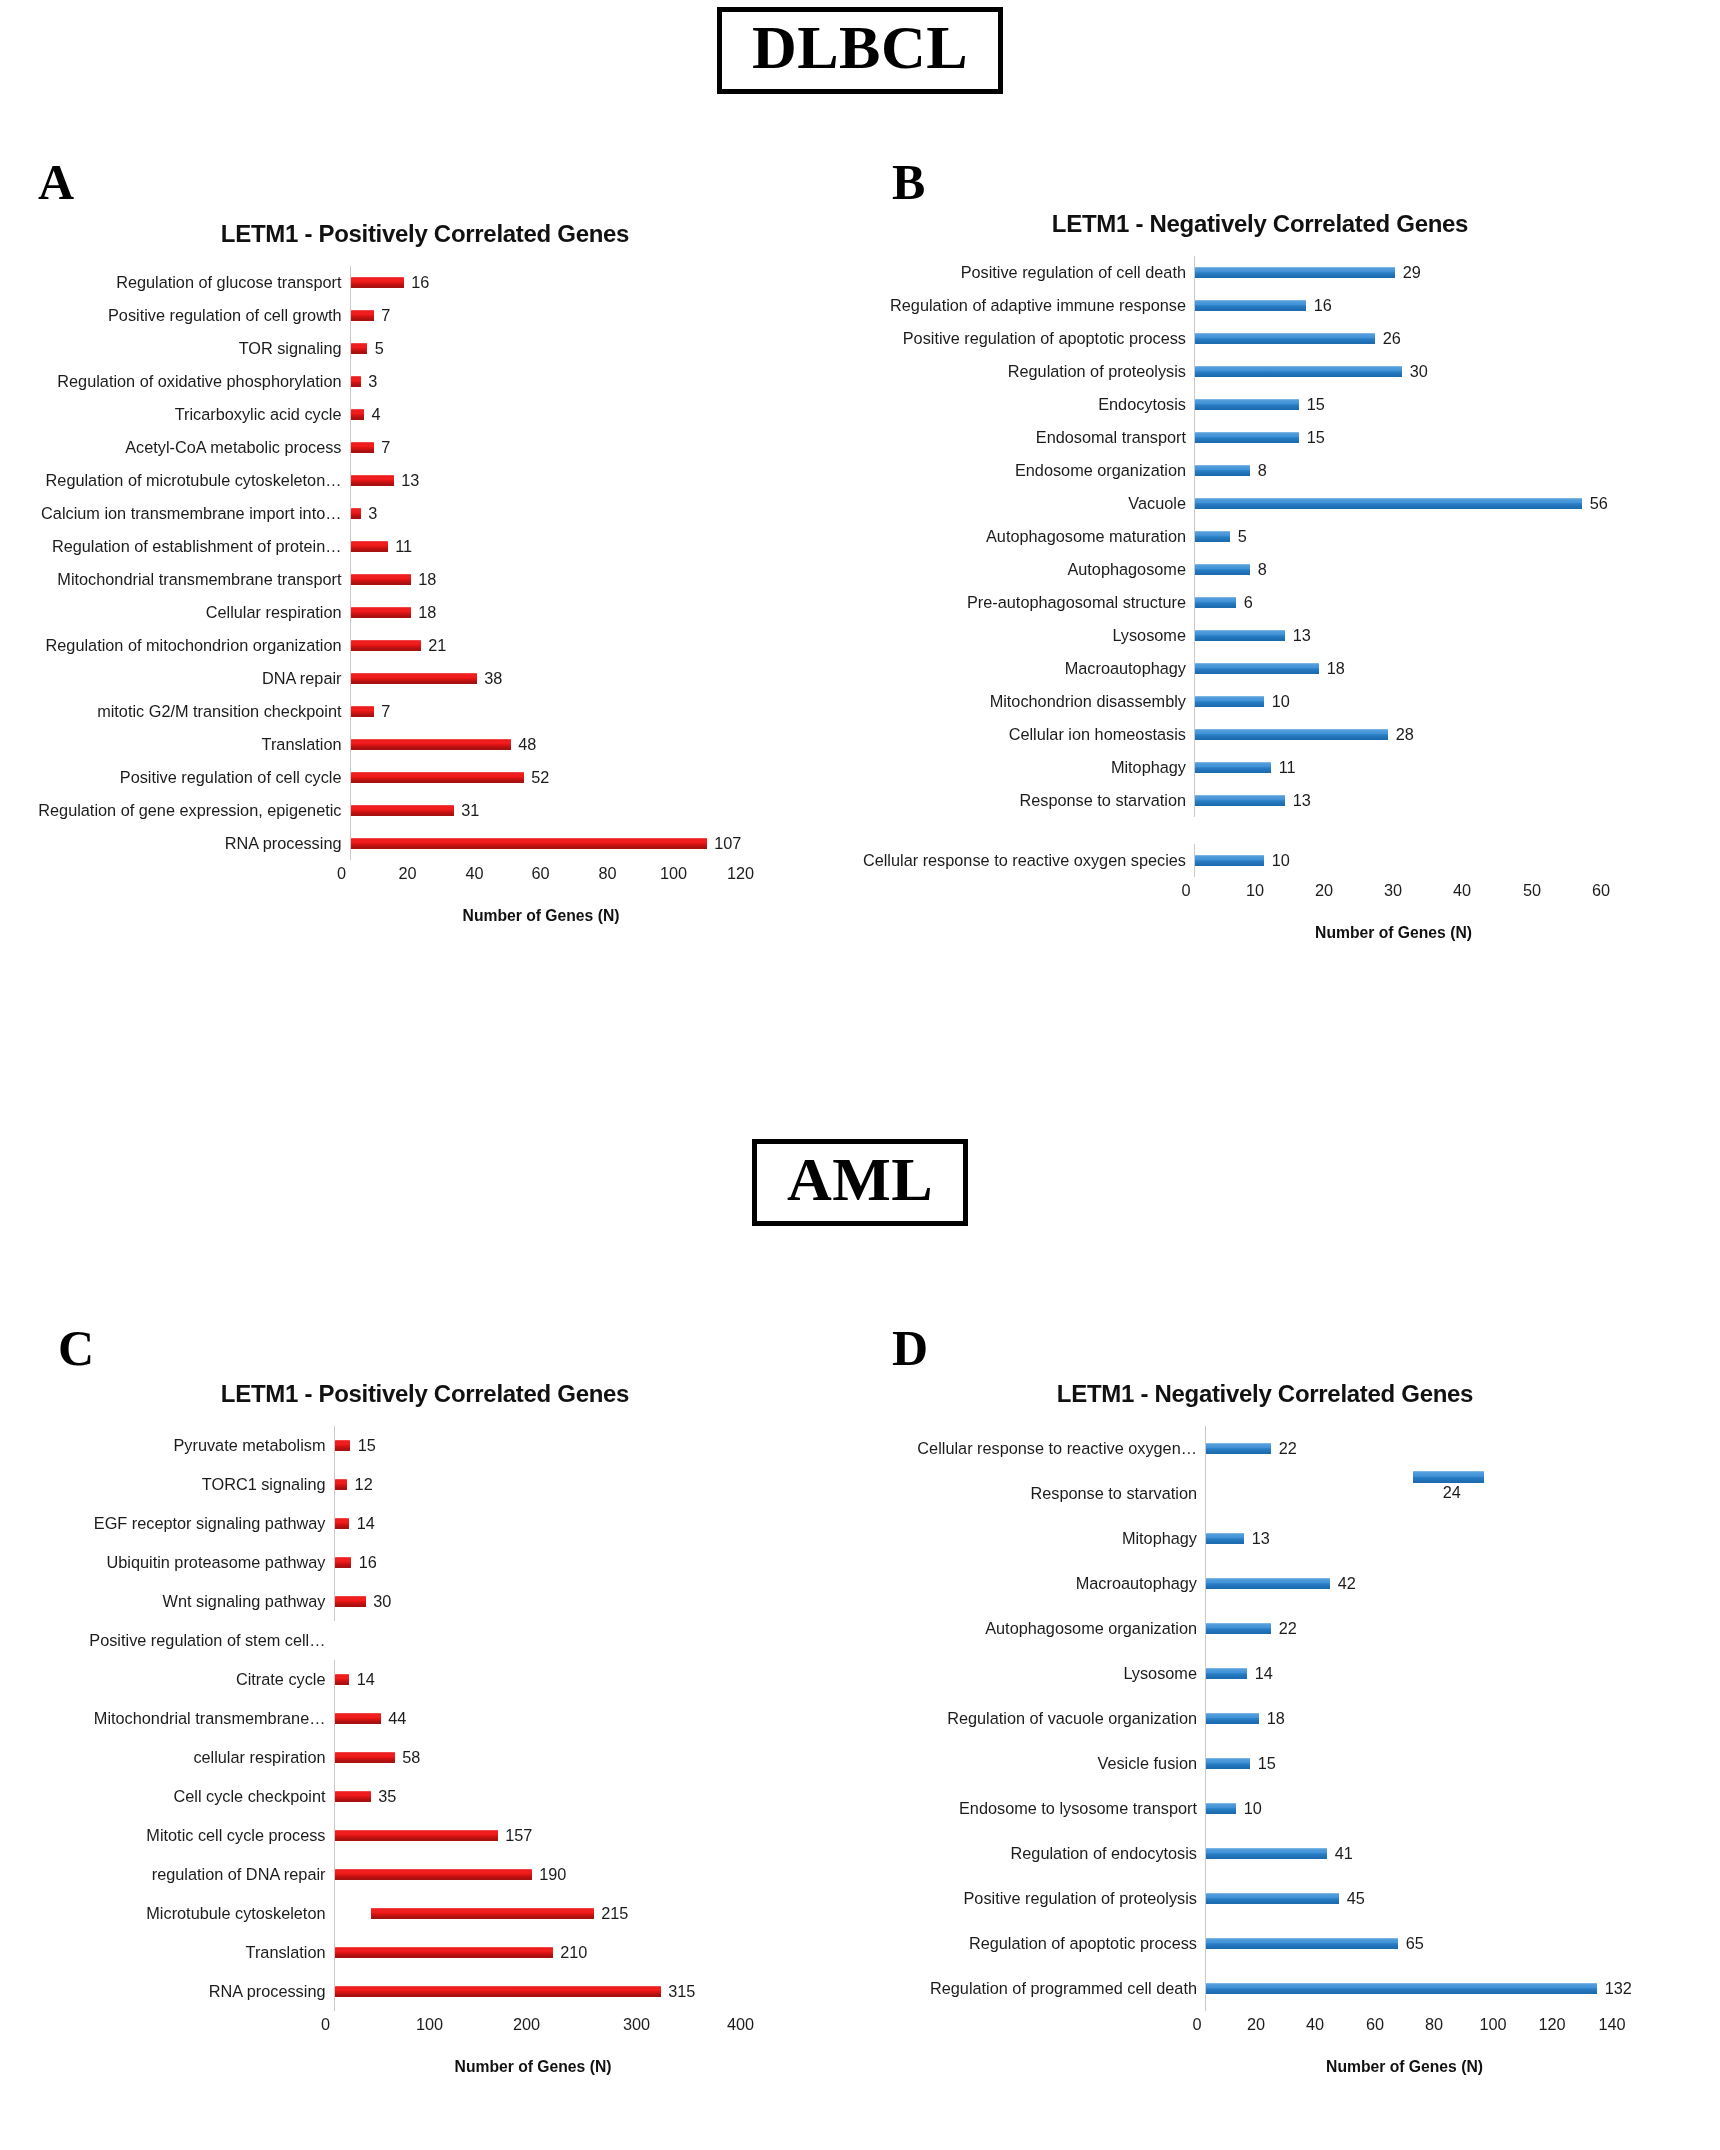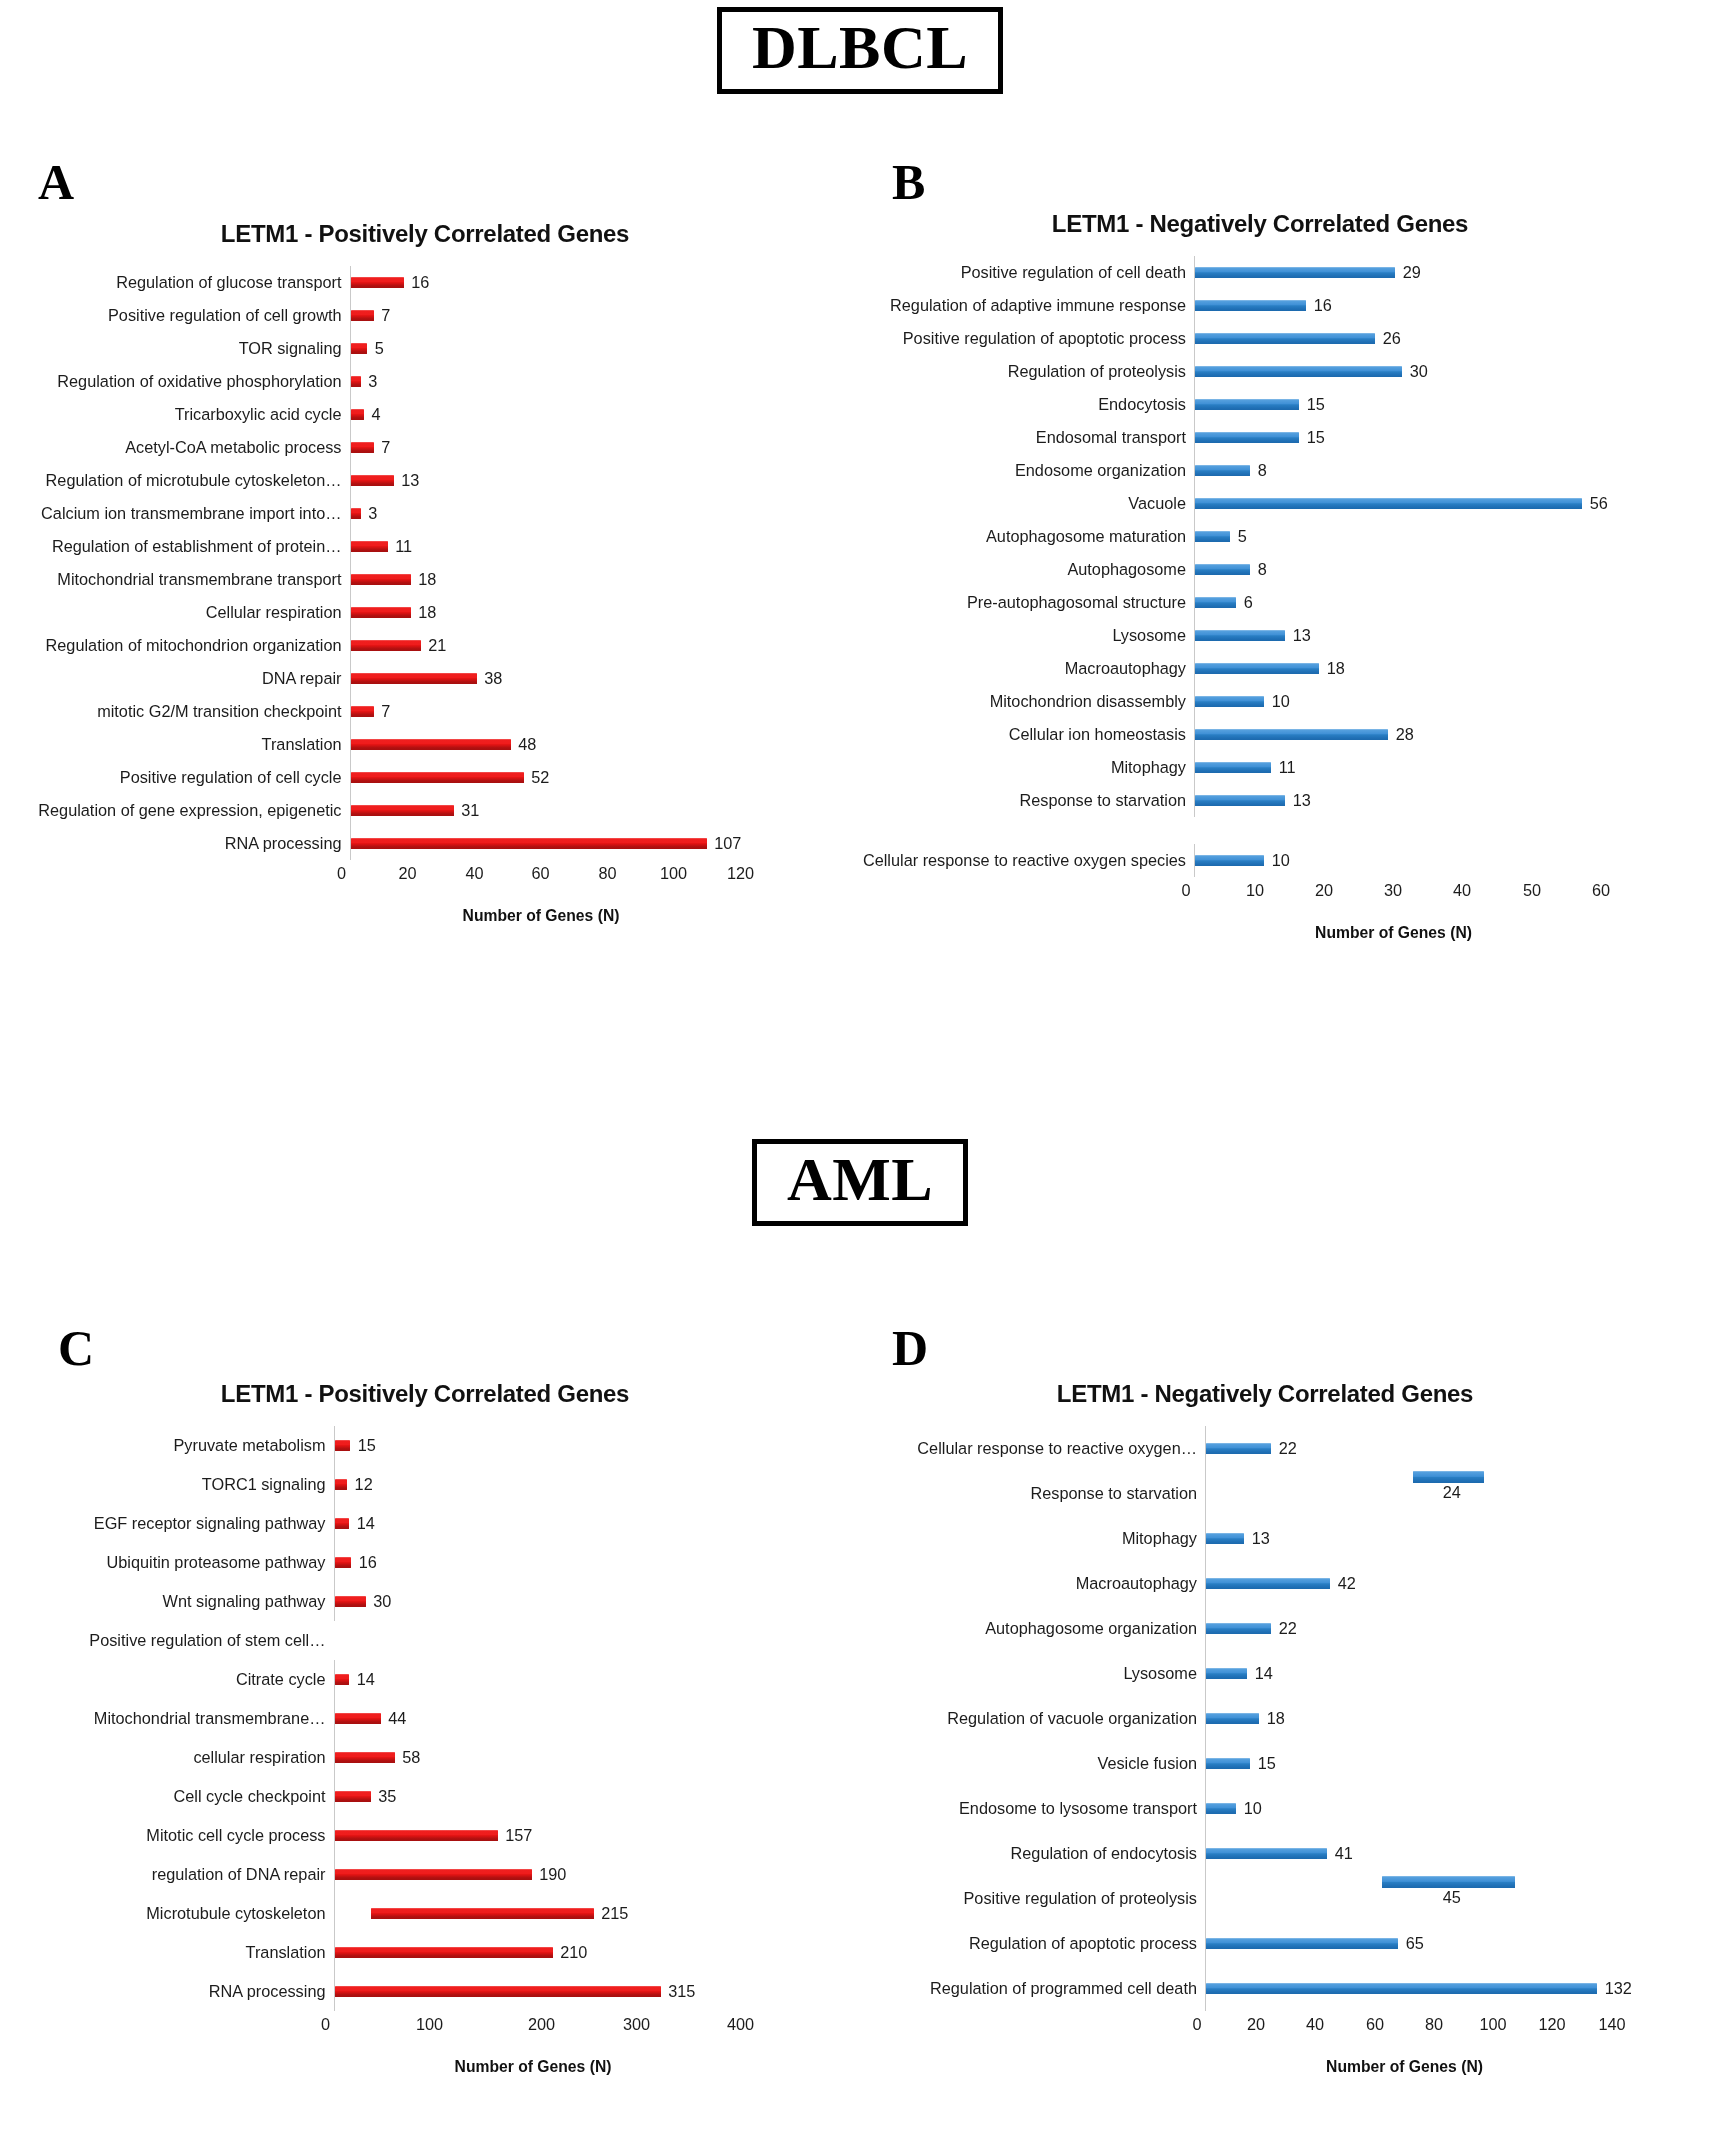--- a/index.html
+++ b/index.html
@@ -555,21 +555,21 @@
           <div class="bar-area" style="height: 39px;">
             <div class="bar bar-red" style="width: 326px;"></div>
             <div class="bar-value">315</div>
           </div>
         </div>
       </div>
     <div class="axis">
       <div class="axis-inner" style="margin-left: 294px; width: 415px;">
           <div class="tick" style="left: 0px;">0</div>
           <div class="tick" style="left: 104px;">100</div>
-          <div class="tick" style="left: 216px;">200</div>
+          <div class="tick" style="left: 201px;">200</div>
           <div class="tick" style="left: 311px;">300</div>
           <div class="tick" style="left: 415px;">400</div>
         </div>
     </div>
     <div class="axis-title" style="margin-left: 294px; width: 415px;">Number of Genes (N)</div>
   </div>
 </div>
 
 <div class="chart" id="chart-d" style="left:840px; top:1380px; width:850px;">
   <div class="chart-title">LETM1 - Negatively Correlated Genes</div>
@@ -640,21 +640,21 @@
         </div>
         <div class="row" style="height: 45px;">
           <div class="cat-label" style="width: 357px;">Regulation of endocytosis</div>
           <div class="bar-area" style="height: 45px;">
             <div class="bar bar-blue" style="width: 121px;"></div>
             <div class="bar-value">41</div>
           </div>
         </div>
         <div class="row" style="height: 45px;">
           <div class="cat-label" style="width: 357px;">Positive regulation of proteolysis</div>
-          <div class="bar-area" style="height: 45px; flex-direction: column;">
+          <div class="bar-area" style="height: 45px;">
             <div class="bar bar-blue" style="width: 133px;"></div>
             <div class="bar-value">45</div>
           </div>
         </div>
         <div class="row" style="height: 45px;">
           <div class="cat-label" style="width: 357px;">Regulation of apoptotic process</div>
           <div class="bar-area" style="height: 45px;">
             <div class="bar bar-blue" style="width: 192px;"></div>
             <div class="bar-value">65</div>
           </div>

